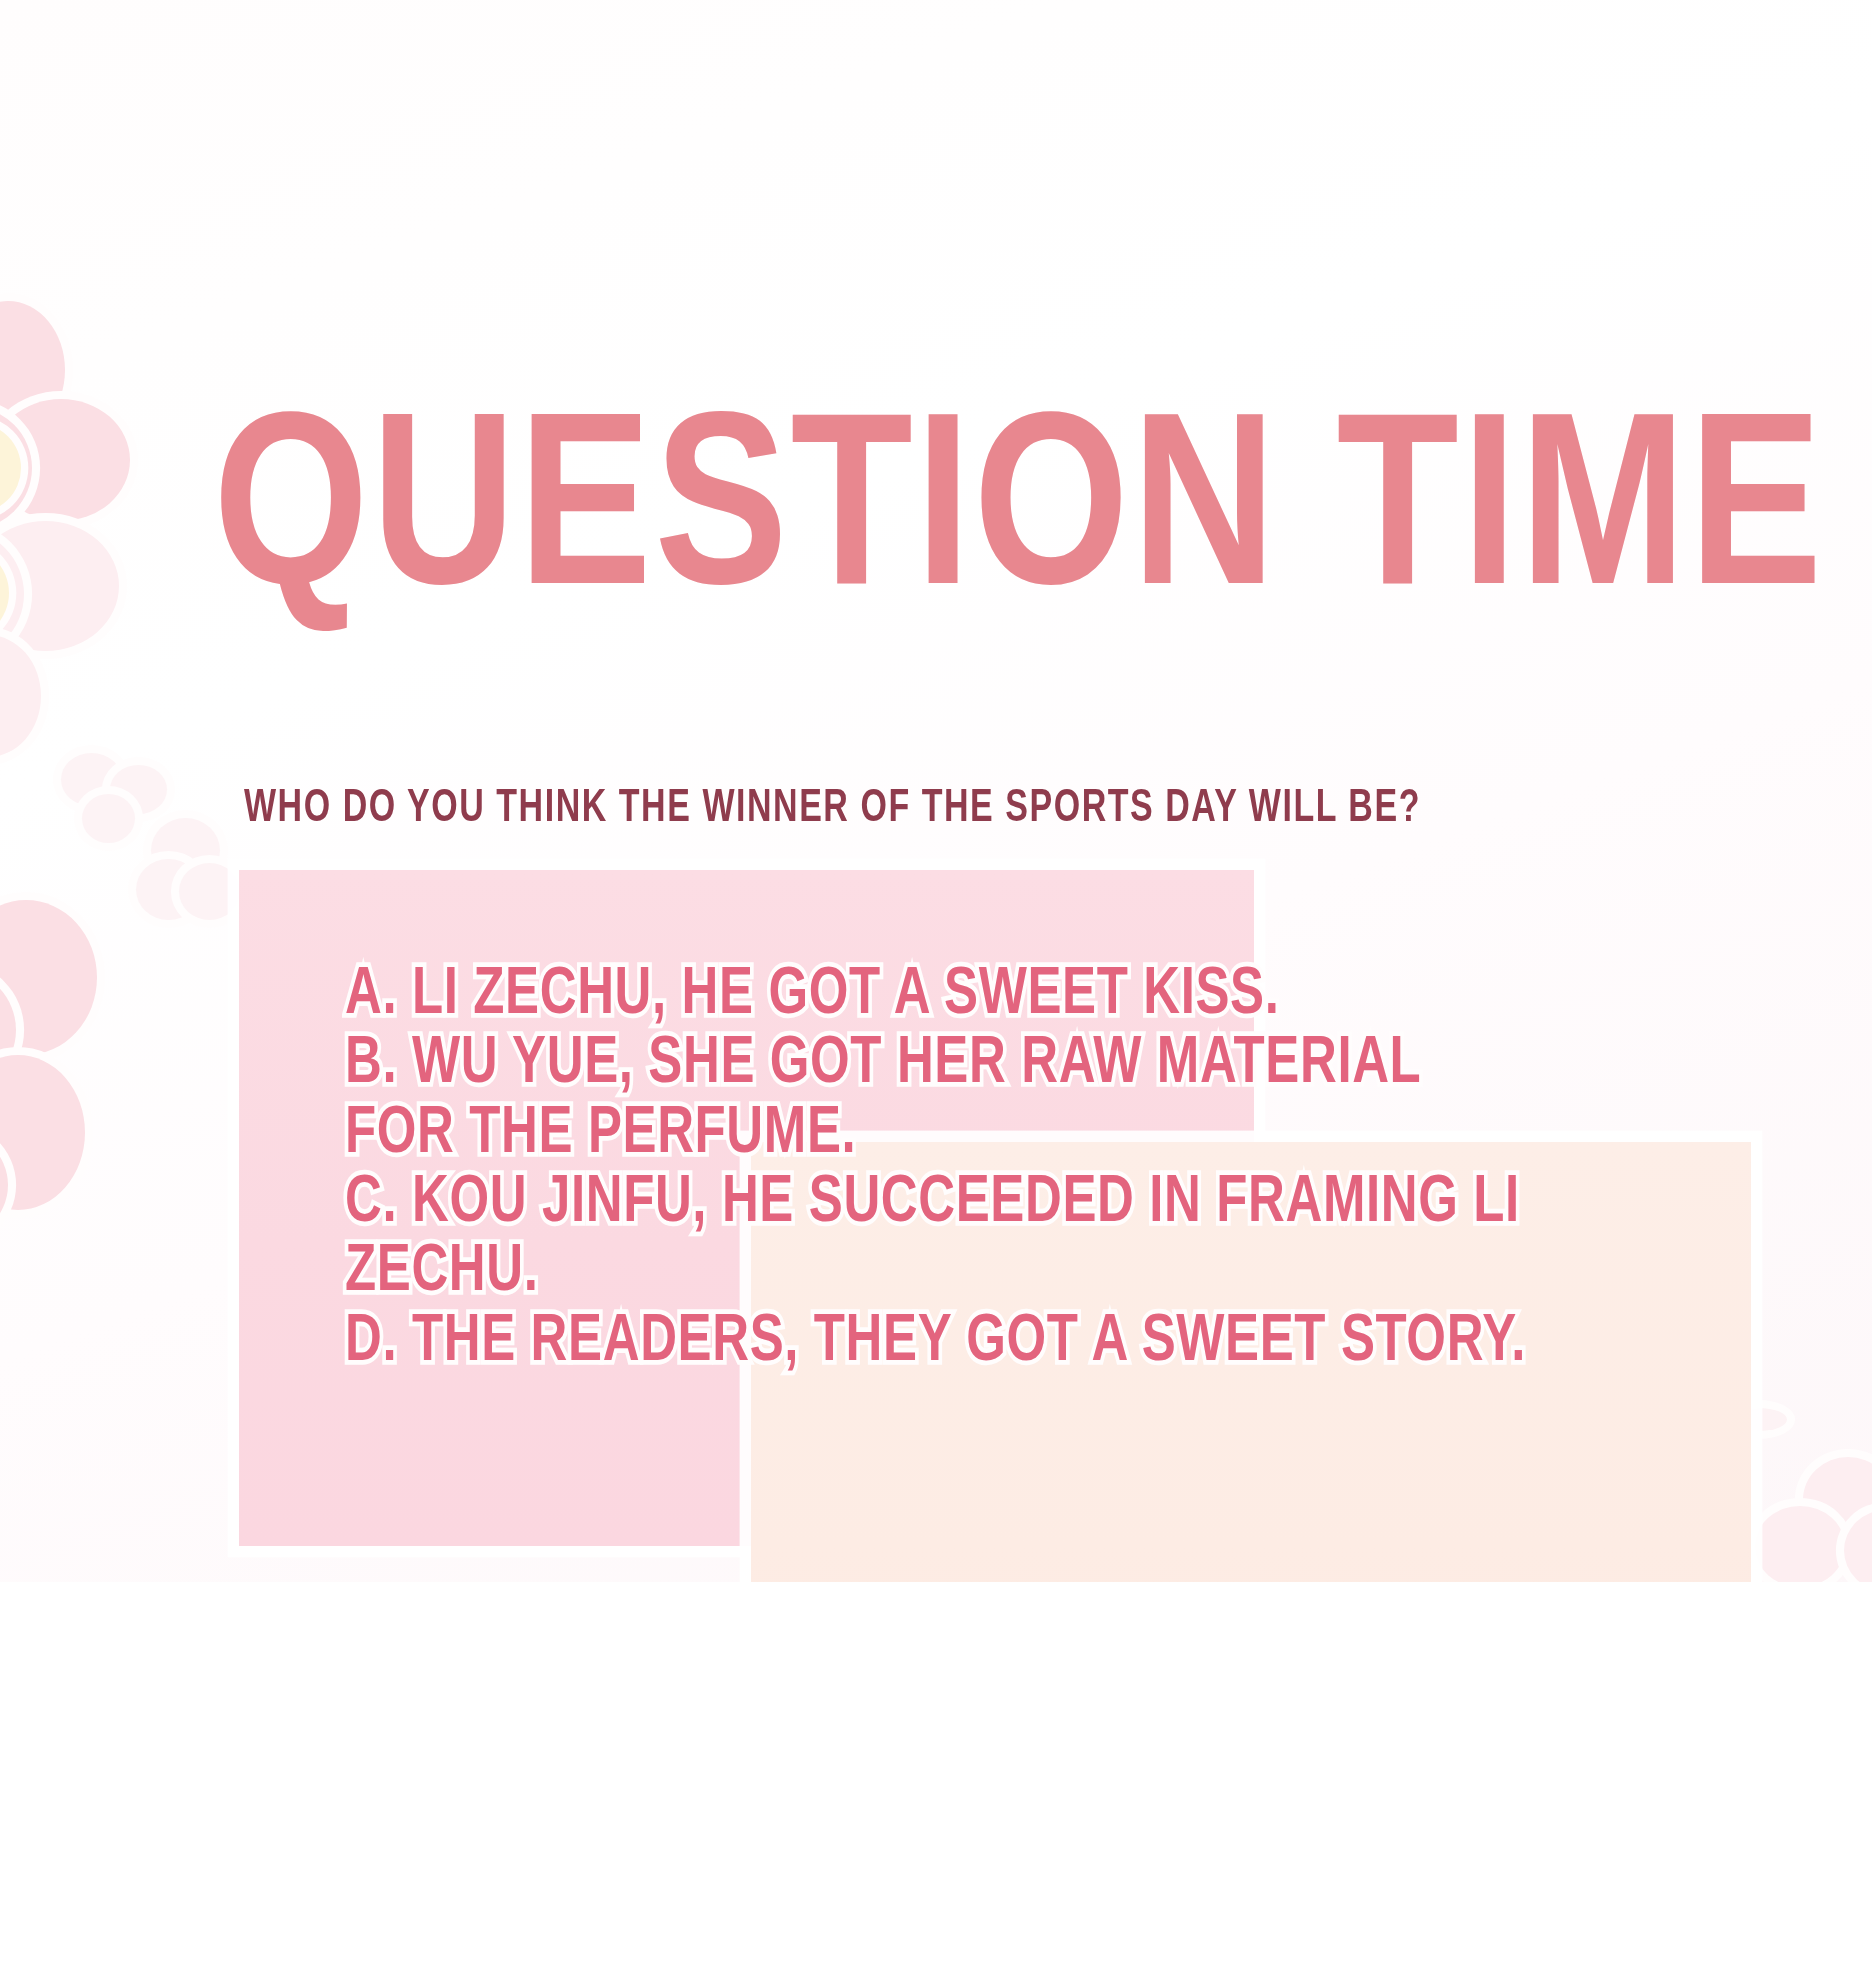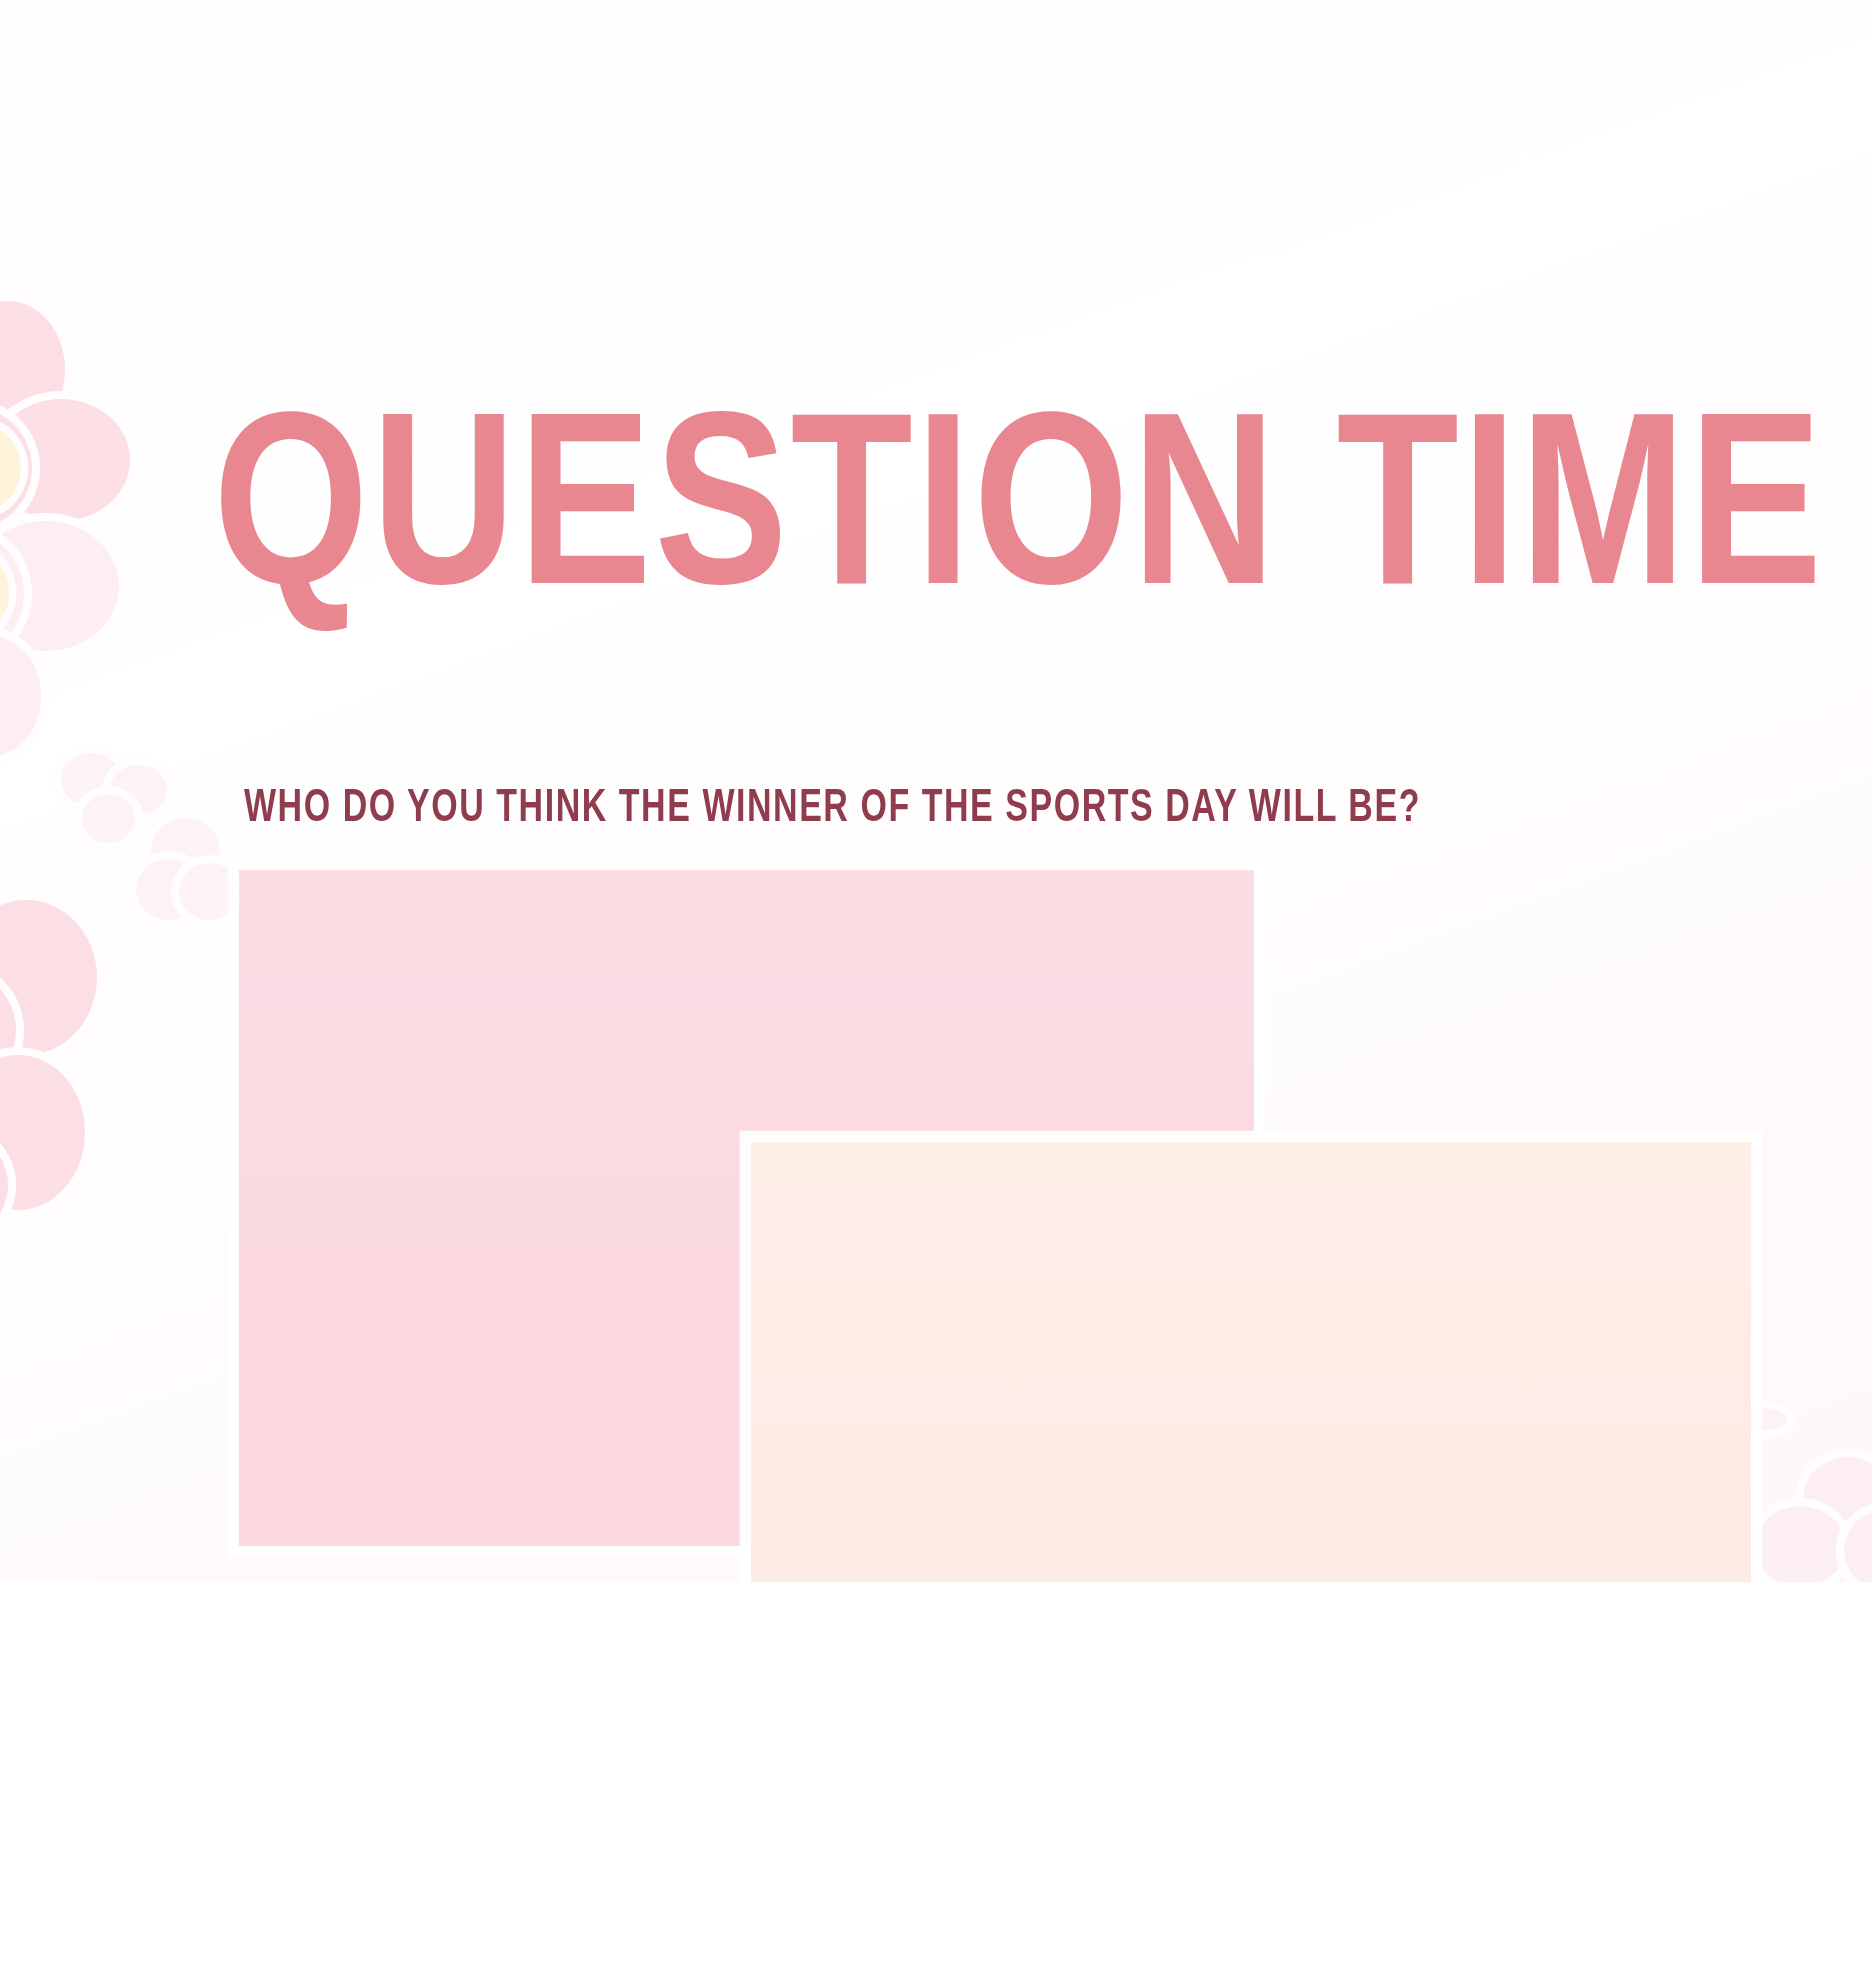--- a/index.html
+++ b/index.html
@@ -164,15 +164,23 @@
     <div class="petal soft" style="left:142px; top:130px; width:106px; height:106px;"></div>
   </div>
 
   <div id="card-pink" class="card"></div>
   <div id="card-peach" class="card"></div>
 
   <div id="title">QUESTION TIME</div>
 
   <div id="question">WHO DO YOU THINK THE WINNER OF THE SPORTS DAY WILL BE?</div>
 
+  <div id="answers">
+    <div class="answer-line">A. LI ZECHU, HE GOT A SWEET KISS.</div>
+    <div class="answer-line">B. WU YUE, SHE GOT HER RAW MATERIAL</div>
+    <div class="answer-line">FOR THE PERFUME.</div>
+    <div class="answer-line">C. KOU JINFU, HE SUCCEEDED IN FRAMING LI</div>
+    <div class="answer-line">ZECHU.</div>
+    <div class="answer-line">D. THE READERS, THEY GOT A SWEET STORY.</div>
+  </div>
 
 </div>
 
 
 </body></html>

